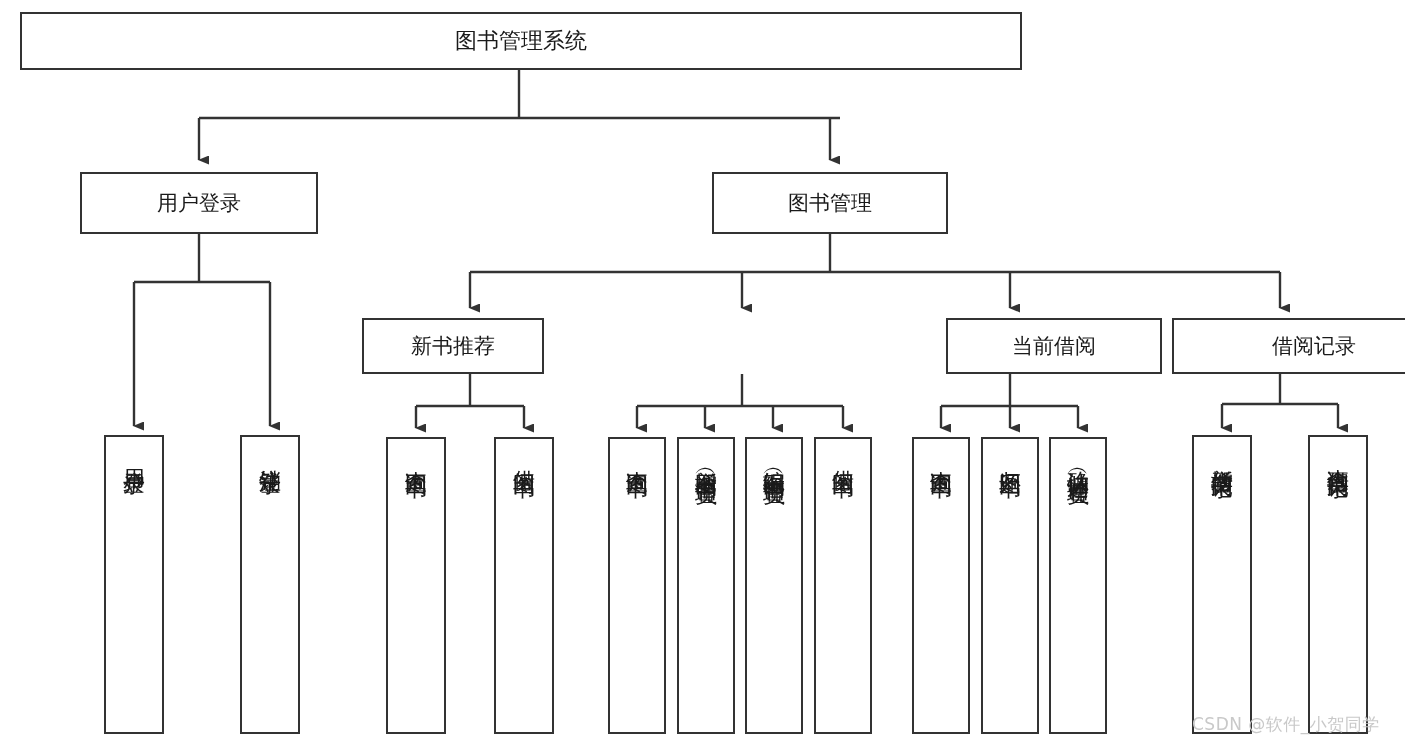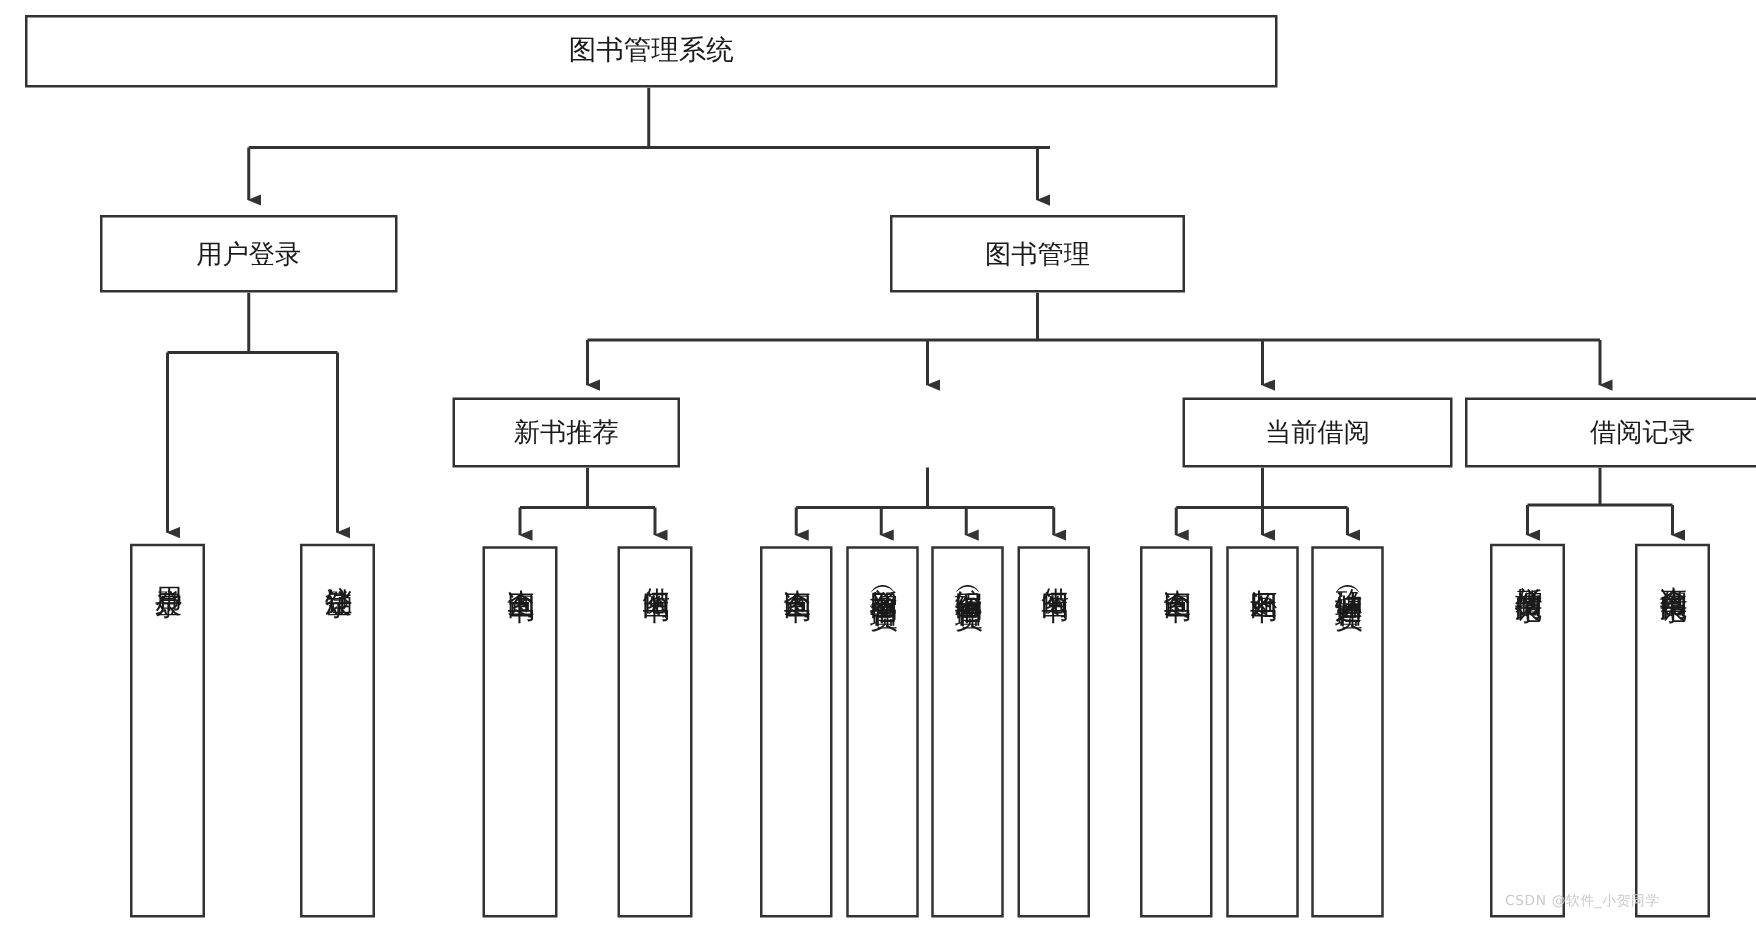--- a/index.html
+++ b/index.html
@@ -53,25 +53,24 @@
     text-orientation: upright;
     font-size: 22px;
     letter-spacing: 2px;
     line-height: 1;
     text-align: left;
   }
   .watermark {
     position: absolute;
     left: 1192px;
     top: 713px;
-    font-size: 11px;
+    font-size: 17px;
     color: #c9c9c9;
     white-space: nowrap;
     letter-spacing: 0.5px;
-    margin-left: 12px;
   }
 </style>
 </head>
 <body>
 
 <div id="canvas">
 
   <svg class="wires" viewBox="0 0 1405 747">
     <defs>
       <marker id="arrow" markerWidth="10" markerHeight="11" refX="4.5" refY="10" orient="auto" markerUnits="userSpaceOnUse">

